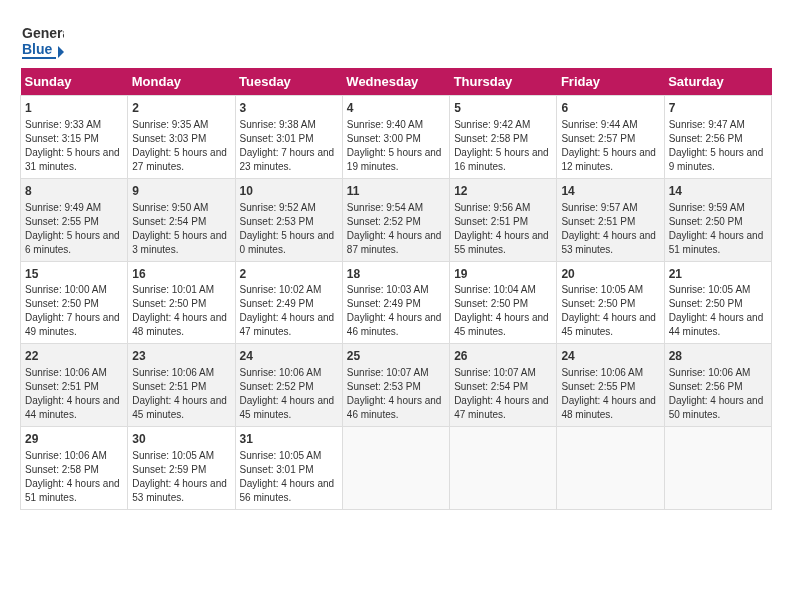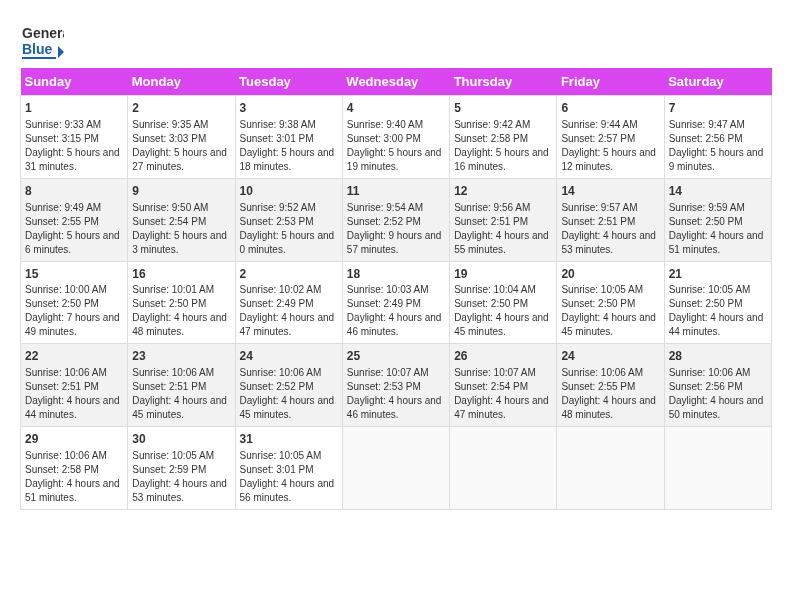--- a/index.html
+++ b/index.html
@@ -36,21 +36,21 @@
     .location {
       font-size: 15px;
       color: #555;
     }
     table {
       width: 100%;
       border-collapse: collapse;
       font-size: 10.5px;
     }
     thead tr th {
-      background: #d946ef;
+      background: #be185d;
       color: #fff;
       padding: 6px 4px;
       text-align: left;
       font-size: 13px;
       font-weight: bold;
     }
     tbody tr {
       background: #fff;
     }
     tbody tr:nth-child(even) {
@@ -106,31 +106,31 @@
           <th>Wednesday</th>
           <th>Thursday</th>
           <th>Friday</th>
           <th>Saturday</th>
         </tr>
     </thead>
     <tbody id="calendar-body">
     <tr>
           <td><span class="day-num">1</span><span>Sunrise: 9:33 AM</span><br><span>Sunset: 3:15 PM</span><br><span>Daylight: 5 hours and 31 minutes.</span></td>
           <td><span class="day-num">2</span><span>Sunrise: 9:35 AM</span><br><span>Sunset: 3:03 PM</span><br><span>Daylight: 5 hours and 27 minutes.</span></td>
-          <td><span class="day-num">3</span><span>Sunrise: 9:38 AM</span><br><span>Sunset: 3:01 PM</span><br><span>Daylight: 5 hours and 18 minutes.</span></td>
+          <td><span class="day-num">3</span><span>Sunrise: 9:38 AM</span><br><span>Sunset: 3:01 PM</span><br><span>Daylight: 7 hours and 23 minutes.</span></td>
           <td><span class="day-num">4</span><span>Sunrise: 9:40 AM</span><br><span>Sunset: 3:00 PM</span><br><span>Daylight: 5 hours and 19 minutes.</span></td>
           <td><span class="day-num">5</span><span>Sunrise: 9:42 AM</span><br><span>Sunset: 2:58 PM</span><br><span>Daylight: 5 hours and 16 minutes.</span></td>
           <td><span class="day-num">6</span><span>Sunrise: 9:44 AM</span><br><span>Sunset: 2:57 PM</span><br><span>Daylight: 5 hours and 12 minutes.</span></td>
           <td><span class="day-num">7</span><span>Sunrise: 9:47 AM</span><br><span>Sunset: 2:56 PM</span><br><span>Daylight: 5 hours and 9 minutes.</span></td>
         </tr>
         <tr>
           <td><span class="day-num">8</span><span>Sunrise: 9:49 AM</span><br><span>Sunset: 2:55 PM</span><br><span>Daylight: 5 hours and 6 minutes.</span></td>
           <td><span class="day-num">9</span><span>Sunrise: 9:50 AM</span><br><span>Sunset: 2:54 PM</span><br><span>Daylight: 5 hours and 3 minutes.</span></td>
           <td><span class="day-num">10</span><span>Sunrise: 9:52 AM</span><br><span>Sunset: 2:53 PM</span><br><span>Daylight: 5 hours and 0 minutes.</span></td>
-          <td><span class="day-num">11</span><span>Sunrise: 9:54 AM</span><br><span>Sunset: 2:52 PM</span><br><span>Daylight: 9 hours and 57 minutes.</span></td>
+          <td><span class="day-num">11</span><span>Sunrise: 9:54 AM</span><br><span>Sunset: 2:52 PM</span><br><span>Daylight: 4 hours and 87 minutes.</span></td>
           <td><span class="day-num">12</span><span>Sunrise: 9:56 AM</span><br><span>Sunset: 2:51 PM</span><br><span>Daylight: 4 hours and 55 minutes.</span></td>
           <td><span class="day-num">14</span><span>Sunrise: 9:57 AM</span><br><span>Sunset: 2:51 PM</span><br><span>Daylight: 4 hours and 53 minutes.</span></td>
           <td><span class="day-num">14</span><span>Sunrise: 9:59 AM</span><br><span>Sunset: 2:50 PM</span><br><span>Daylight: 4 hours and 51 minutes.</span></td>
         </tr>
         <tr>
           <td><span class="day-num">15</span><span>Sunrise: 10:00 AM</span><br><span>Sunset: 2:50 PM</span><br><span>Daylight: 7 hours and 49 minutes.</span></td>
           <td><span class="day-num">16</span><span>Sunrise: 10:01 AM</span><br><span>Sunset: 2:50 PM</span><br><span>Daylight: 4 hours and 48 minutes.</span></td>
           <td><span class="day-num">2</span><span>Sunrise: 10:02 AM</span><br><span>Sunset: 2:49 PM</span><br><span>Daylight: 4 hours and 47 minutes.</span></td>
           <td><span class="day-num">18</span><span>Sunrise: 10:03 AM</span><br><span>Sunset: 2:49 PM</span><br><span>Daylight: 4 hours and 46 minutes.</span></td>
           <td><span class="day-num">19</span><span>Sunrise: 10:04 AM</span><br><span>Sunset: 2:50 PM</span><br><span>Daylight: 4 hours and 45 minutes.</span></td>

